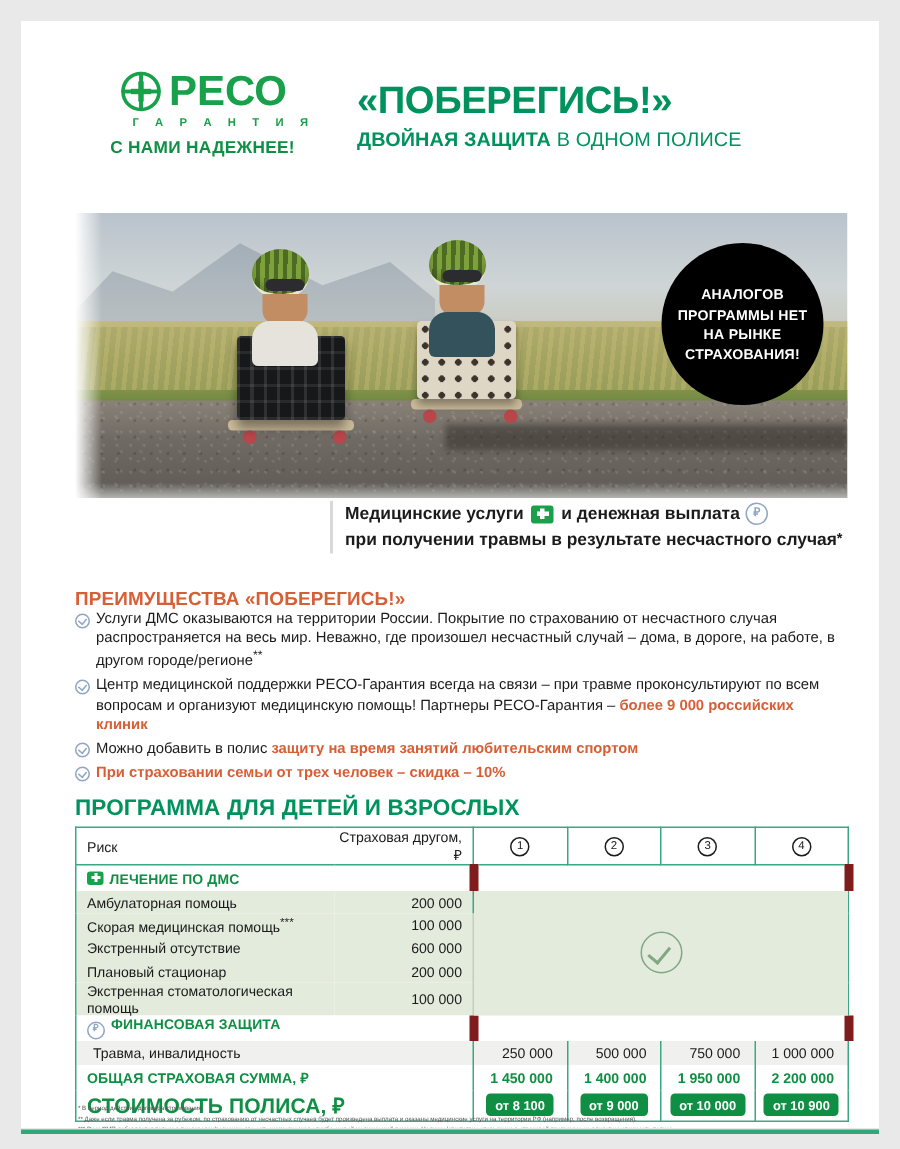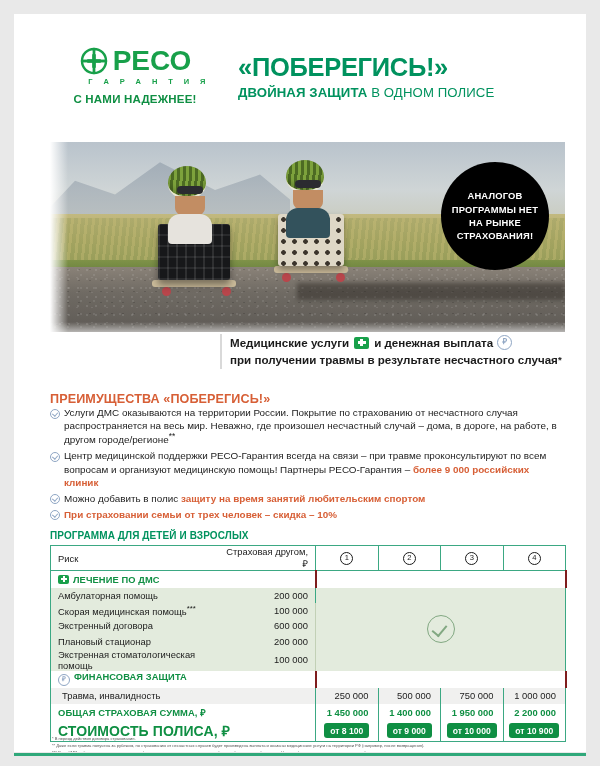--- a/index.html
+++ b/index.html
@@ -201,42 +201,42 @@
     content:"";position:absolute;left:1.6px;top:1px;width:2.6px;height:4.2px;
     border-right:1.2px solid #8fa6c4;border-bottom:1.2px solid #8fa6c4;
     transform:rotate(40deg);
   }
   .hl{color:#d75f36;font-weight:bold;}
   .adv-item.all-hl{color:#d75f36;font-weight:bold;}
 
   
   .prog{position:absolute;left:36px;top:516px;width:515px;}
   .prog-title{
-    font-size:10px;font-weight:bold;color:#00925e;letter-spacing:.1px;margin-bottom:4px;
+    font-size:15px;font-weight:bold;color:#00925e;letter-spacing:.1px;margin-bottom:4px;
   }
   table.tbl{
     width:515px;border-collapse:collapse;table-layout:fixed;
     font-size:9.4px;color:#1b1b1b;
   }
   table.tbl td{padding:0;vertical-align:middle;}
   .c-risk{width:172px;}
   .c-sum{width:93px;}
   .c-n{width:62.5px;}
   .thead td{
     border:1px solid #3ba883;height:20px;
   }
   .thead .th-risk{border-right:none;padding-left:7px;}
   .thead .th-sum{border-left:none;text-align:right;padding-right:7px;}
   .thead .th-n{text-align:center;}
   .circ-n{
     display:inline-block;width:11px;height:11px;border-radius:50%;
     border:1px solid #1b1b1b;font-size:7.6px;line-height:10px;text-align:center;
   }
   .sec-row td{
-    background:#ffffff;height:17px;border-left:1px solid #3ba883;border-right:2px solid #7f1d1d;
+    background:#ffffff;height:17px;border-left:1px solid #3ba883;border-right:6px solid #7f1d1d;
   }
   .sec-row .sec-cell{
     padding-left:7px;font-size:9.3px;font-weight:bold;color:#0f8f43;letter-spacing:.1px;
   }
   .sec-ico-kit{
     display:inline-block;width:11px;height:9px;border-radius:2px;background:#18a04a;
     position:relative;margin-right:4px;vertical-align:-1px;
   }
   .sec-ico-kit:before{content:"";position:absolute;left:4.5px;top:1.8px;width:2px;height:5.4px;background:#fff;}
   .sec-ico-kit:after{content:"";position:absolute;left:2.5px;top:3.5px;width:6px;height:2px;background:#fff;}
@@ -433,21 +433,21 @@
           <span class="chk-wrap">
                 <span class="chk"></span>
               </span>
         </td>
       </tr>
       <tr class="d-row">
         <td class="d-name"><span>Скорая медицинская  помощь</span><sup>***</sup></td>
         <td class="d-val">100 000</td>
       </tr>
       <tr class="d-row">
-        <td class="d-name">Экстренный договора</td>
+        <td class="d-name">Экстренный отсутствие</td>
         <td class="d-val">600 000</td>
       </tr>
       <tr class="d-row">
         <td class="d-name">Плановый стационар</td>
         <td class="d-val">200 000</td>
       </tr>
       <tr class="d-row">
         <td class="d-name">Экстренная стоматологическая помощь</td>
         <td class="d-val">100 000</td>
       </tr>

